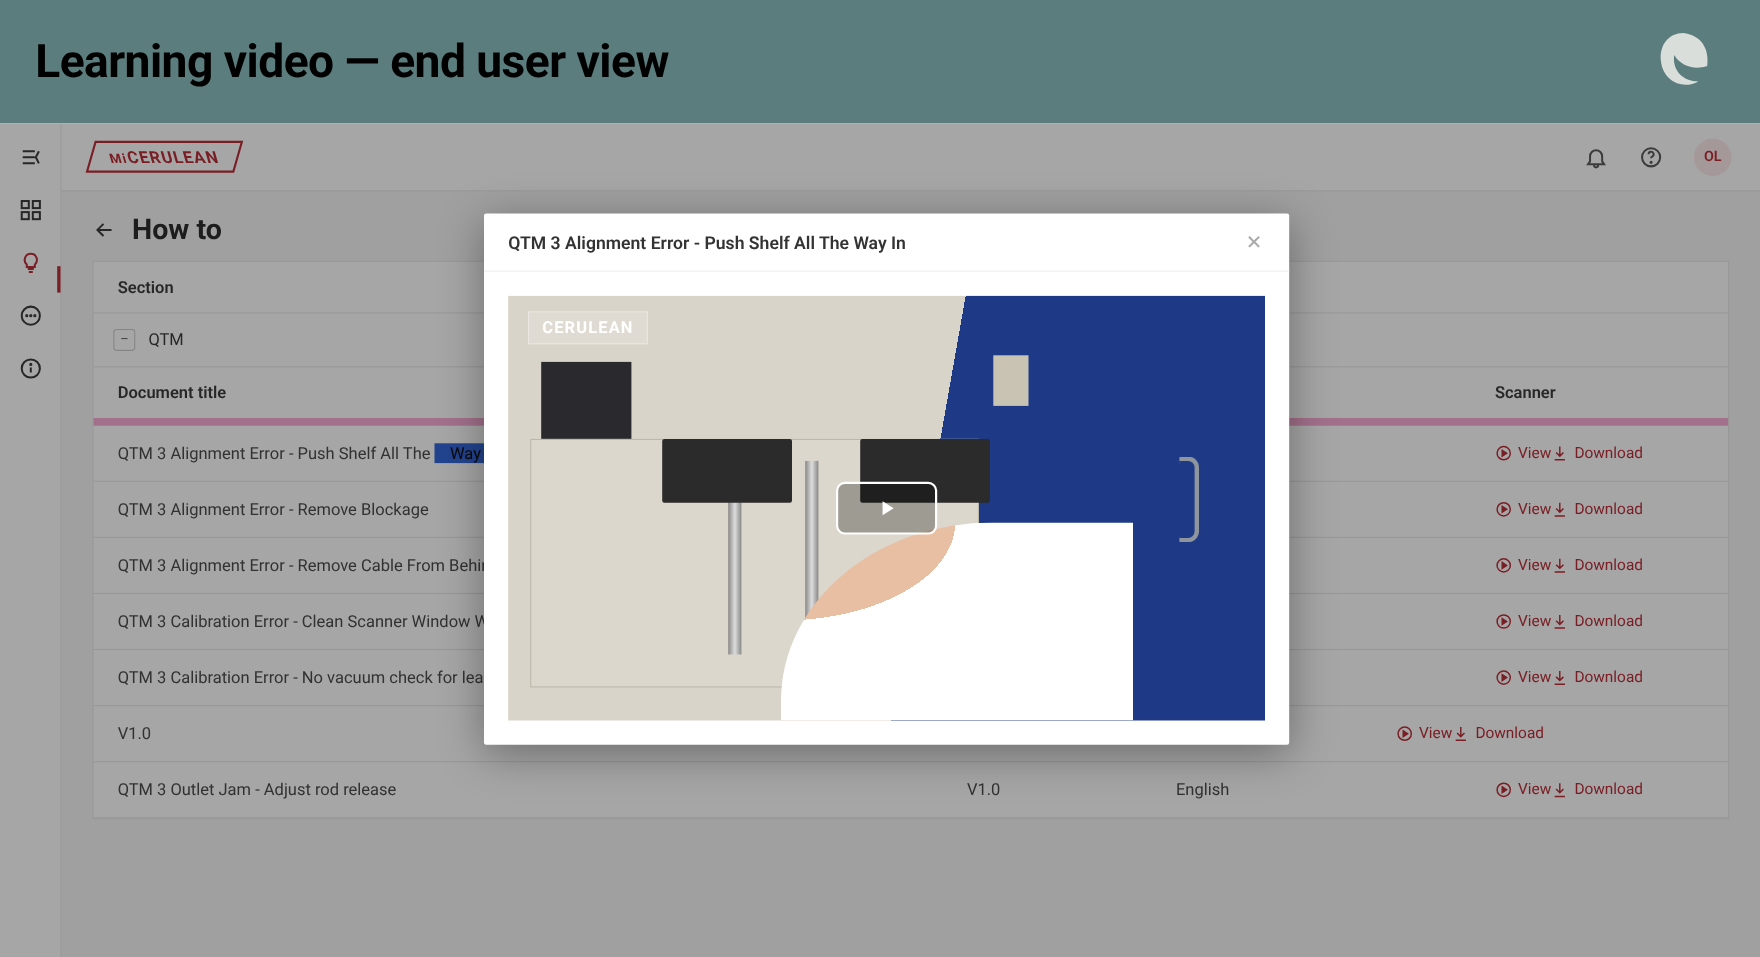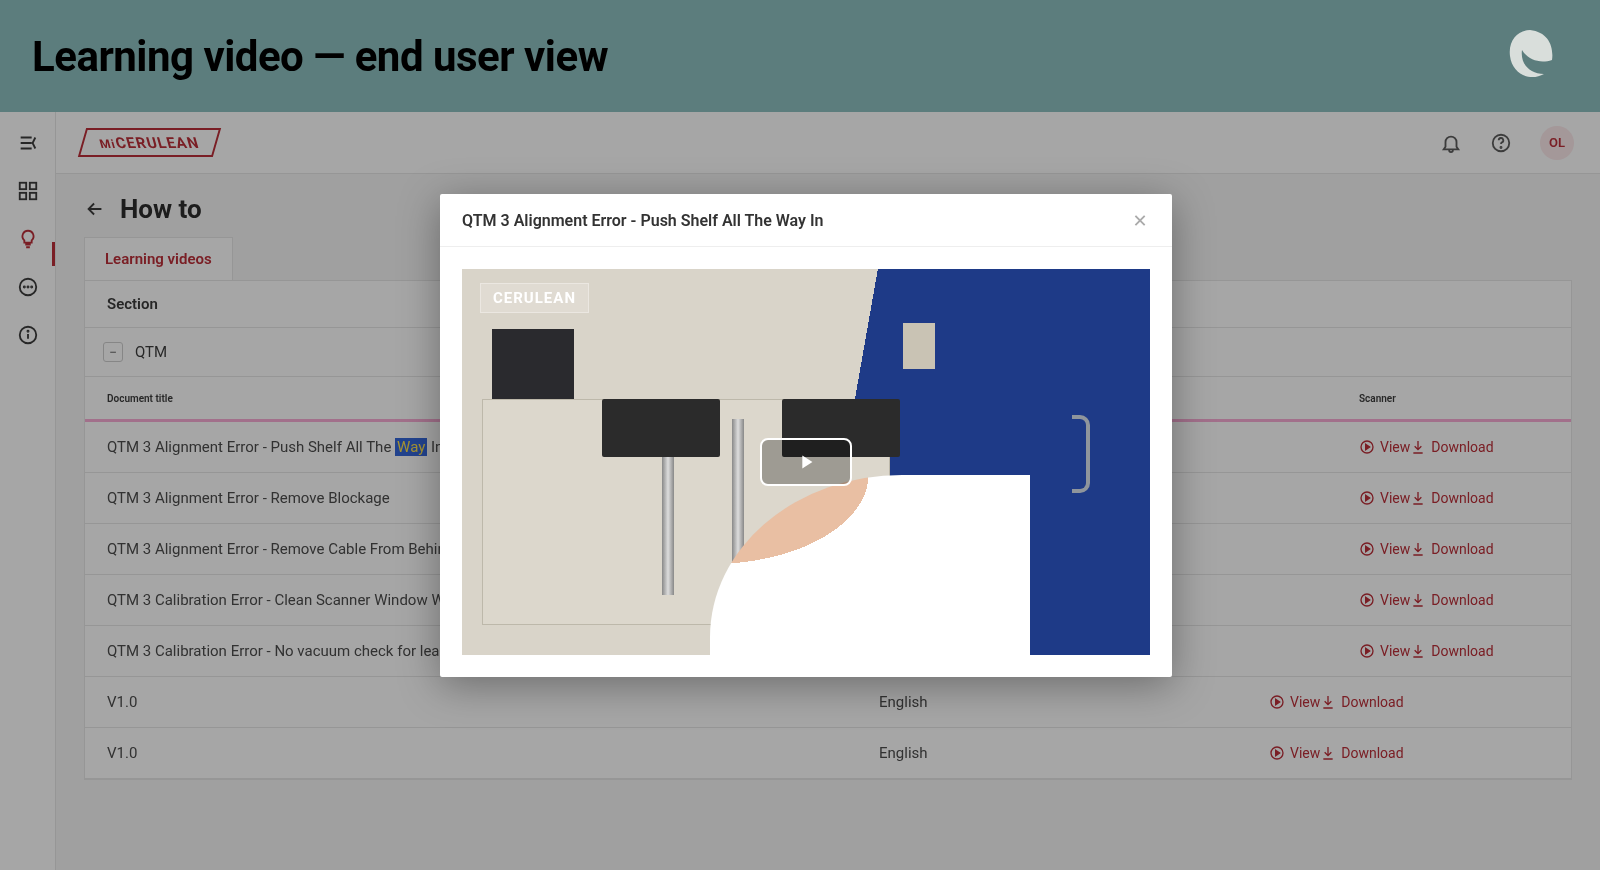--- a/index.html
+++ b/index.html
@@ -130,32 +130,32 @@
   border-bottom:1px solid #e6e6e6; color:#333; font-size:15px;
 }
 .collapse-btn {
   width:20px;height:20px;border:1px solid #ccc;border-radius:3px;
   display:flex;align-items:center;justify-content:center;
   font-size:14px;color:#666;cursor:pointer; margin-right:12px;
 }
 .col-head-row {
   display:grid;
   grid-template-columns: 1fr 190px 200px 90px 190px;
-  padding:14px 22px; font-weight:600; font-size:10px; color:#333;
-  border-bottom:3px solid #f9a8d4;
+  padding:14px 22px; font-weight:600; font-size:15px; color:#333;
+  border-bottom:7px solid #f9a8d4;
 }
 .col-head { display:flex; align-items:center; gap:8px;}
 .filter-icon { width:14px;height:14px;color:#999;}
 .data-row {
   display:grid;
   grid-template-columns: 1fr 190px 200px 90px 190px;
   padding:16px 22px; font-size:15px; color:#444;
   border-bottom:1px solid #e6e6e6;
 }
-.highlight { background:#2b5fd9; color:#fde047; padding:0 2px;}
+.highlight { background:#2b5fd9; color:#000000; padding:0 14px;}
 .actions { display:flex; align-items:center; }
 .action-link { display:flex; align-items:center; gap:5px; color:#b8252f; font-size:14px; cursor:pointer;}
 .action-link svg { width:16px;height:16px;}
 
 
 .dim {
   position:absolute; inset:0; background:rgba(20,20,20,0.38);
   pointer-events:none;
 }
 
@@ -299,23 +299,20 @@
   </div>
 
   <div class="content">
     <div class="page-head">
       <svg class="back-arrow" viewBox="0 0 24 24" fill="none" stroke="#333" stroke-width="2">
           <path d="M19 12H5M11 6l-6 6 6 6"></path>
         </svg>
       <div class="page-title">How to</div>
     </div>
 
-    <div class="tabs">
-      <div class="tab">Learning videos</div>
-    </div>
 
     <div class="table">
       <div class="section-header">Section</div>
       <div class="section-row">
         <div class="collapse-btn">−</div>
         <span>QTM</span>
       </div>
       <div class="col-head-row">
         <div class="col-head">
             <span>Document title</span>
@@ -454,20 +451,21 @@
               </div>
               <div class="action-link">
                 <svg viewBox="0 0 24 24" fill="none" stroke="currentColor" stroke-width="2">
                   <path d="M12 3v12M7 11l5 5 5-5M5 21h14"></path>
                 </svg>
                 <span>Download</span>
               </div>
             </div>
           </div>
           <div class="data-row">
+            <div>QTM 3 Outlet Jam - Adjust rod release</div>
             <div>V1.0</div>
             <div>English</div>
             <div></div>
             <div class="actions">
               <div class="action-link">
                 <svg viewBox="0 0 24 24" fill="none" stroke="currentColor" stroke-width="2">
                   <circle cx="12" cy="12" r="9"></circle>
                   <path d="M10 8l6 4-6 4z" fill="currentColor"></path>
                 </svg>
                 <span>View</span>

